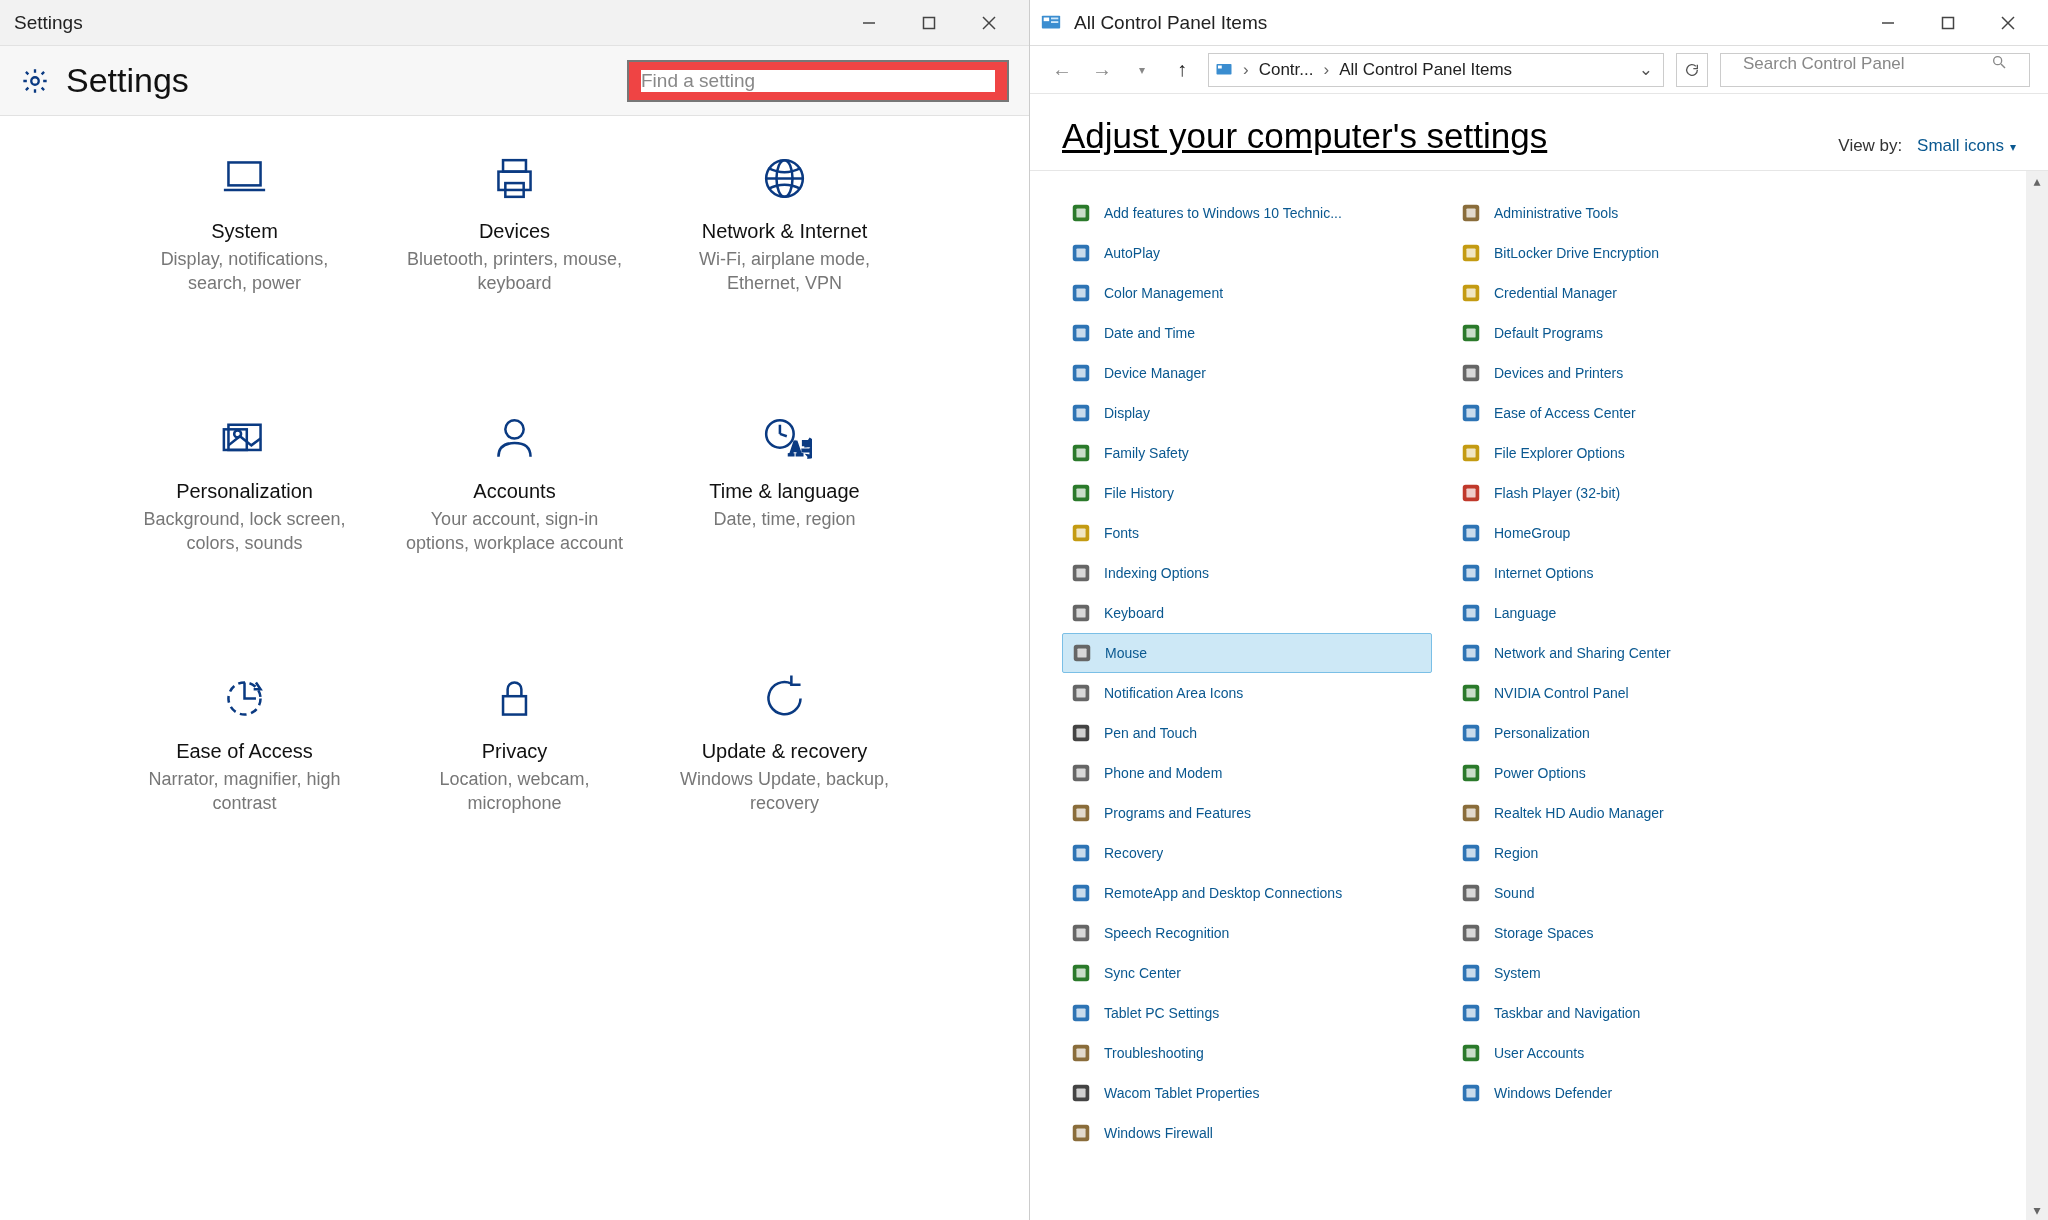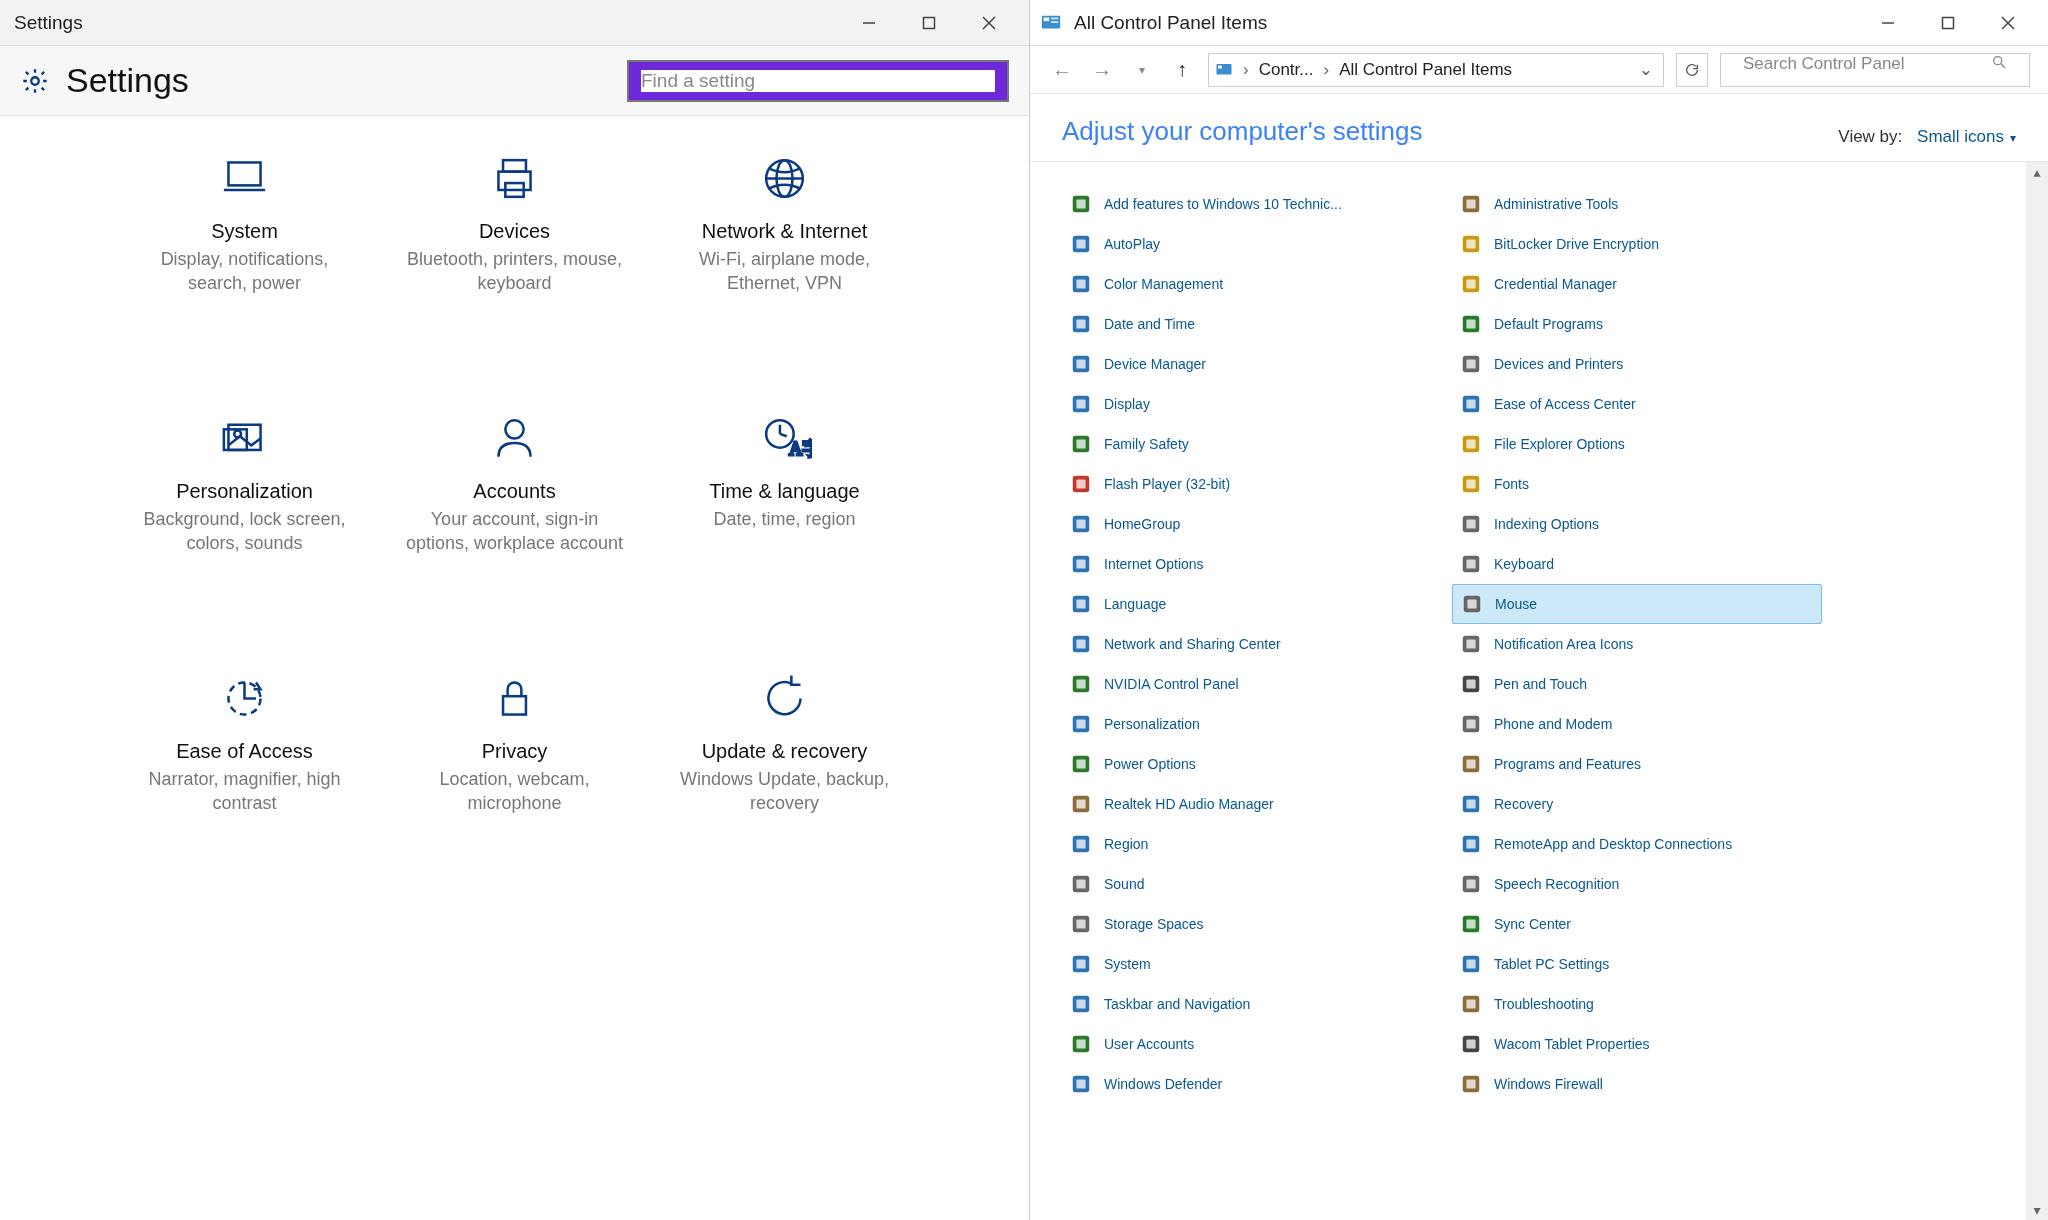--- a/index.html
+++ b/index.html
@@ -10,21 +10,21 @@
   .window.right { flex: 1; }
   .titlebar { height: 46px; display: flex; align-items: center; padding: 0 10px; font-size: 19px; color:#222;}
   .titlebar .title-text { flex:1; padding-left:4px;}
   .titlebar .tb-icon { width:22px; height:22px; margin-right:8px; display:inline-flex; align-items:center; justify-content:center;}
   .win-btns { display:flex; gap:0;}
   .win-btn { width:60px; height:38px; display:flex; align-items:center; justify-content:center; font-size:20px; color:#444;}
   
   .settings-header { height:70px; display:flex; align-items:center; padding:0 20px; background:#f7f7f7; border-bottom:1px solid #e2e2e2;}
   .settings-header .gear { width:30px;height:30px;margin-right:16px; display:flex;align-items:center;justify-content:center;}
   .settings-title{ font-size:34px; font-weight:400; color:#111; flex:1;}
-  .search-box { width:382px; height:42px; border:2px solid #777; background:#6d28d9; display:flex; align-items:center; padding:0 12px;justify-content:flex-end;}
+  .search-box { width:382px; height:42px; border:2px solid #777; background:#ef4444; display:flex; align-items:center; padding:0 12px;justify-content:flex-end;}
   .search-box input { width:100%; border:none; outline:none; font-size:19px; color:#333; }
   .search-box input::placeholder{color:#888;}
   
   .tiles-area { flex:1; background:#fff; padding-top:35px;}
   .tiles-grid { display:grid; grid-template-columns: repeat(3, 270px); grid-auto-rows: 220px; gap: 40px 0; justify-content:center;}
   .tile { display:flex; flex-direction:column; align-items:center; text-align:center; cursor:pointer;}
   .tile-icon { width:55px; height:55px; margin-bottom:14px; display:flex; align-items:flex-end; justify-content:center; color:#003a8c;}
   .tile-icon svg { width:55px; height:55px; stroke:#0a3a82; fill:none; stroke-width:2.5;}
   .tile-label { font-size:20px; color:#111; margin-bottom:4px;}
   .tile-sub { font-size:18px; color:#777; line-height:1.35; max-width:230px;}
@@ -37,21 +37,21 @@
   .address-bar { flex:1; height:34px; border:1px solid #ccc; display:flex; align-items:center; padding:0 6px; gap:6px; font-size:17px; background:#fff;}
   .crumb{ color:#222; white-space:nowrap;}
   .crumb-sep{ color:#666; margin:0 4px;}
   .addr-dd{ margin-left:auto; color:#555; padding:0 4px;}
   .refresh-btn{ width:32px; height:34px; border:1px solid #ccc;display:flex;align-items:center;justify-content:center;color:#555;}
   .cp-search { width:310px; height:34px; border:1px solid #ccc; display:flex; align-items:flex-start; padding:0 22px;}
   .cp-search input { width:100%; border:none; outline:none; font-size:17px;}
   .cp-search input::placeholder{color:#888;}
   .cp-search .mag{color:#888; margin-left:6px;}
   .cp-heading-row { display:flex; align-items:flex-end; padding:22px 32px 14px 32px; border-bottom:1px solid #e6e6e6;}
-  .cp-heading { font-size:26px; color:#3b82f6; flex:1;}
+  .cp-heading { font-size:35px; color:#000000; flex:1;text-decoration:underline;}
   .viewby { font-size:17px; color:#333;}
   .viewby-value{ color:#0a5890; margin-left:10px;}
   .viewby-value .chev{ margin-left:6px; font-size:12px;}
   .cp-body { flex:1; position:relative; overflow:hidden;}
   .cp-scroll { position:absolute; top:0; right:0; bottom:0; width:22px; background:#f0f0f0; display:flex; flex-direction:column; align-items:center; justify-content:space-between; padding:2px 0;}
   .cp-scroll .arrow{color:#666; font-size:14px;}
   .cp-cols { display:grid; grid-template-columns: 370px 370px; column-gap:20px; row-gap:0; padding:22px 0 22px 32px;}
   .cp-item { display:flex; align-items:center; height:40px; gap:12px; cursor:pointer; font-size:14px; color:#0a5890; padding:0 8px; border-radius:2px;}
   .cp-item.selected{ background:#cde8f6; border:1px solid #7abfe6;}
   .cp-item-icon{ width:22px; height:22px; flex:0 0 22px; display:flex; align-items:center; justify-content:center;}
@@ -394,20 +394,29 @@
             <svg viewBox="0 0 24 24">
               <rect x="3" y="3" width="18" height="18" rx="3" fill="#c49b12"></rect>
               <rect x="7" y="7" width="10" height="10" rx="1" fill="#fff" opacity="0.75"></rect>
             </svg>
           </span>
   <span class="cp-item-label">File Explorer Options</span>
         </div>
         <div class="cp-item">
           <span class="cp-item-icon">
             <svg viewBox="0 0 24 24">
+              <rect x="3" y="3" width="18" height="18" rx="3" fill="#2b7a2b"></rect>
+              <rect x="7" y="7" width="10" height="10" rx="1" fill="#fff" opacity="0.75"></rect>
+            </svg>
+          </span>
+  <span class="cp-item-label">File History</span>
+        </div>
+        <div class="cp-item">
+          <span class="cp-item-icon">
+            <svg viewBox="0 0 24 24">
               <rect x="3" y="3" width="18" height="18" rx="3" fill="#c0392b"></rect>
               <rect x="7" y="7" width="10" height="10" rx="1" fill="#fff" opacity="0.75"></rect>
             </svg>
           </span>
   <span class="cp-item-label">Flash Player (32-bit)</span>
         </div>
         <div class="cp-item">
           <span class="cp-item-icon">
             <svg viewBox="0 0 24 24">
               <rect x="3" y="3" width="18" height="18" rx="3" fill="#c49b12"></rect>

